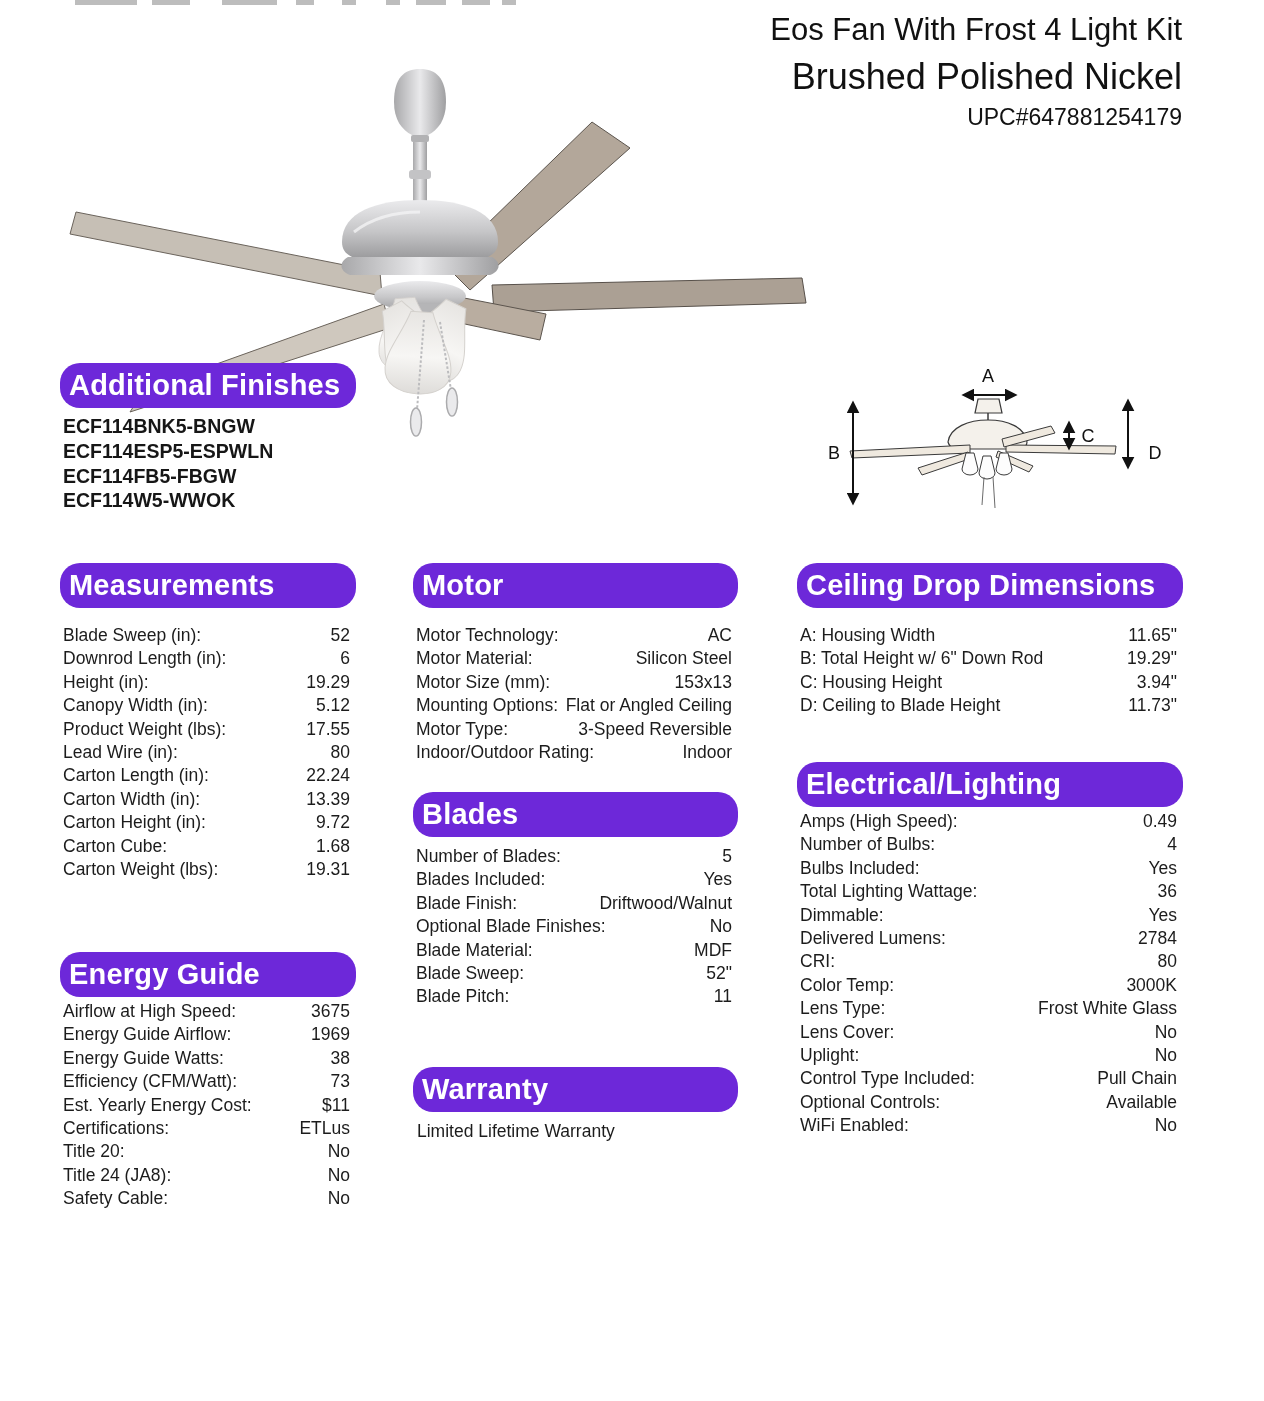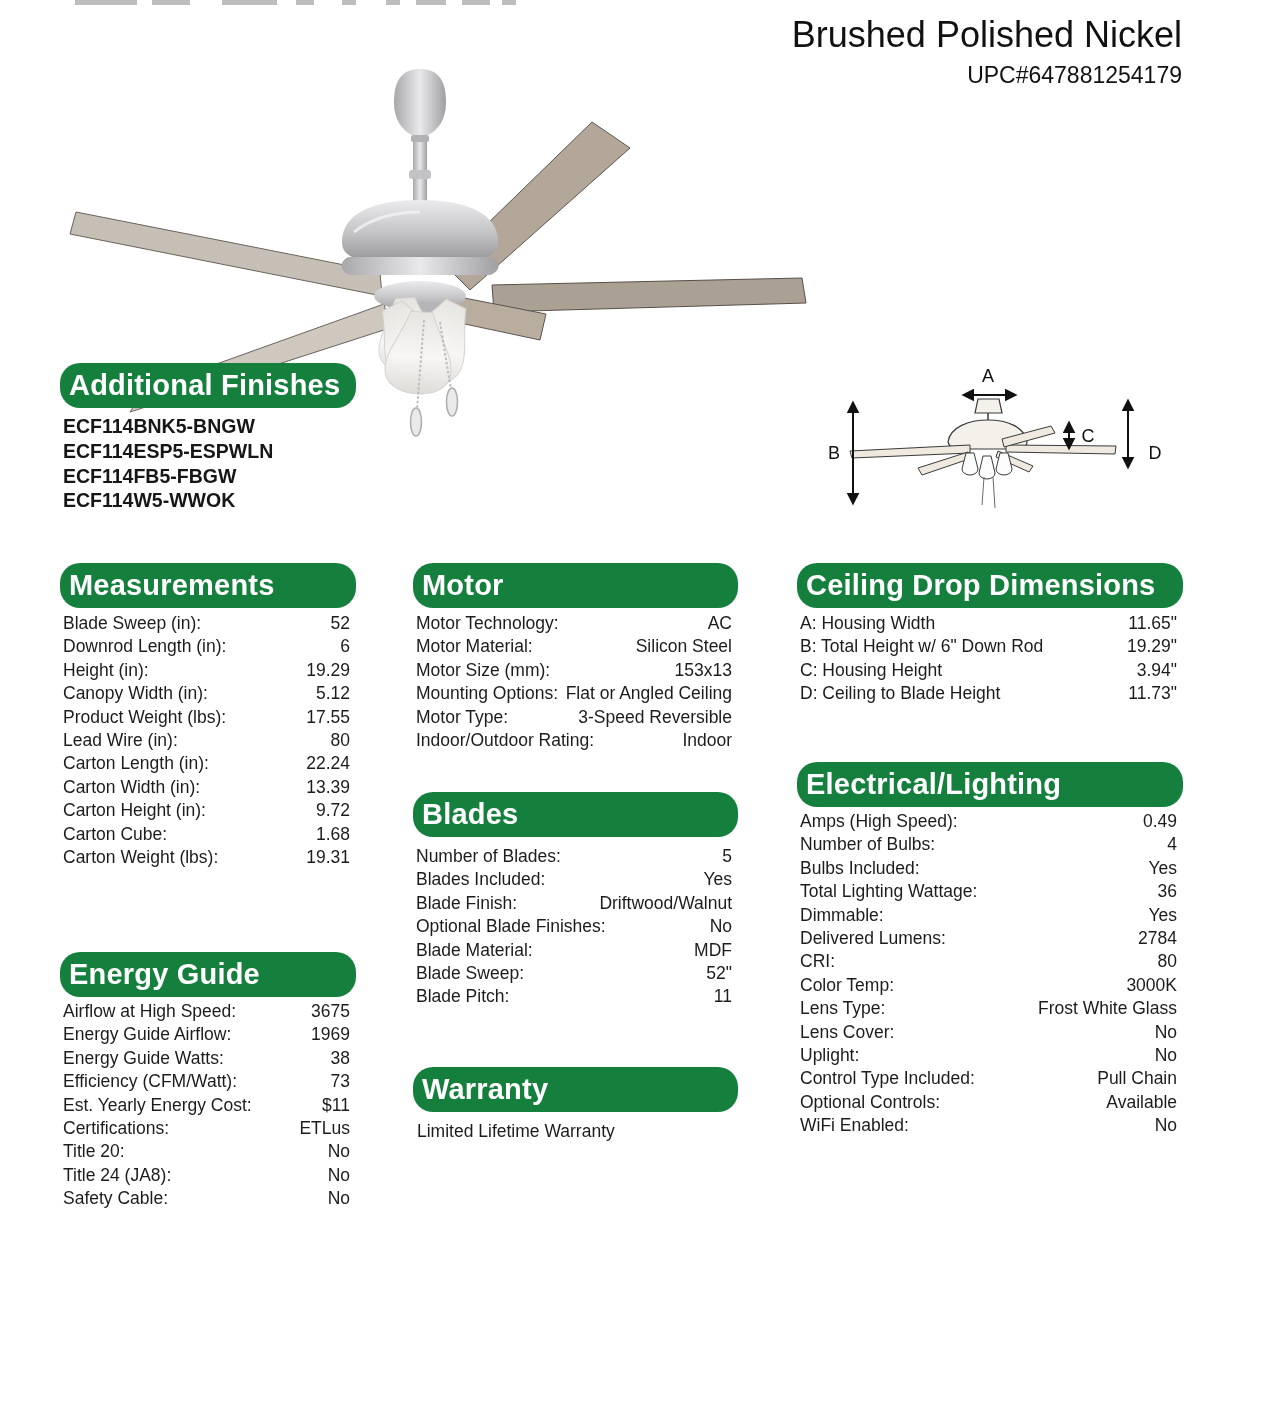--- a/index.html
+++ b/index.html
@@ -11,23 +11,23 @@
   .top-marks i { position:absolute; top:0; height:5px; background:#bdbdbd; display:block; }
 
   
   .title-block { position:absolute; top:8px; right:82px; text-align:right; color:#111; }
   .title-block .title { font-size:31px; line-height:40px; margin-top:2px; }
   .title-block .subtitle { font-size:36px; line-height:36px; margin-top:9px; }
   .title-block .upc { font-size:23px; line-height:30px; margin-top:7px; }
 
   
   .section { position:absolute; }
-  .section-header { background:#15803d; color:#fff; font-weight:bold; font-size:29px;
+  .section-header { background:#6d28d9; color:#fff; font-weight:bold; font-size:29px;
                     height:45px; line-height:45px; padding-left:9px; letter-spacing:.2px;border-radius:20px; }
-  .rows { margin-top:4px; }
+  .rows { margin-top:16px; }
   .spec-row { display:flex; justify-content:space-between; align-items:baseline;
               font-size:17.5px; line-height:23.4px; padding:0 6px 0 3px; }
   .spec-label { white-space:nowrap; }
   .spec-value { white-space:nowrap; text-align:right; }
 
   .sec-finishes   { left:60px;  top:363px; width:296px; }
   .sec-finishes .finish-list { margin-top:6px; padding-left:3px; }
   .finish-item { font-weight:bold; font-size:19.5px; line-height:24.8px; color:#161616; }
 
   .sec-measurements { left:60px;  top:563px;  width:296px; }
@@ -55,20 +55,21 @@
     <i style="left:222px;width:55px"></i>
       <i style="left:296px;width:18px"></i>
     <i style="left:342px;width:14px"></i>
       <i style="left:386px;width:14px"></i>
     <i style="left:416px;width:30px"></i>
       <i style="left:462px;width:28px"></i>
     <i style="left:502px;width:14px"></i>
   </div>
 
   <div class="title-block">
+    <div class="title">Eos Fan With Frost 4 Light Kit</div>
     <div class="subtitle">Brushed Polished Nickel</div>
     <div class="upc">UPC#647881254179</div>
   </div>
 
   <svg aria-hidden="true" style="position:absolute;left:60px;top:60px" width="760" height="440" viewBox="0 0 760 440">
     <defs>
       <linearGradient id="nkV" x1="0" y1="0" x2="0" y2="1">
         <stop offset="0" stop-color="#ebebed"></stop>
           <stop offset=".55" stop-color="#c6c6c8"></stop>
           <stop offset="1" stop-color="#9d9d9f"></stop>

